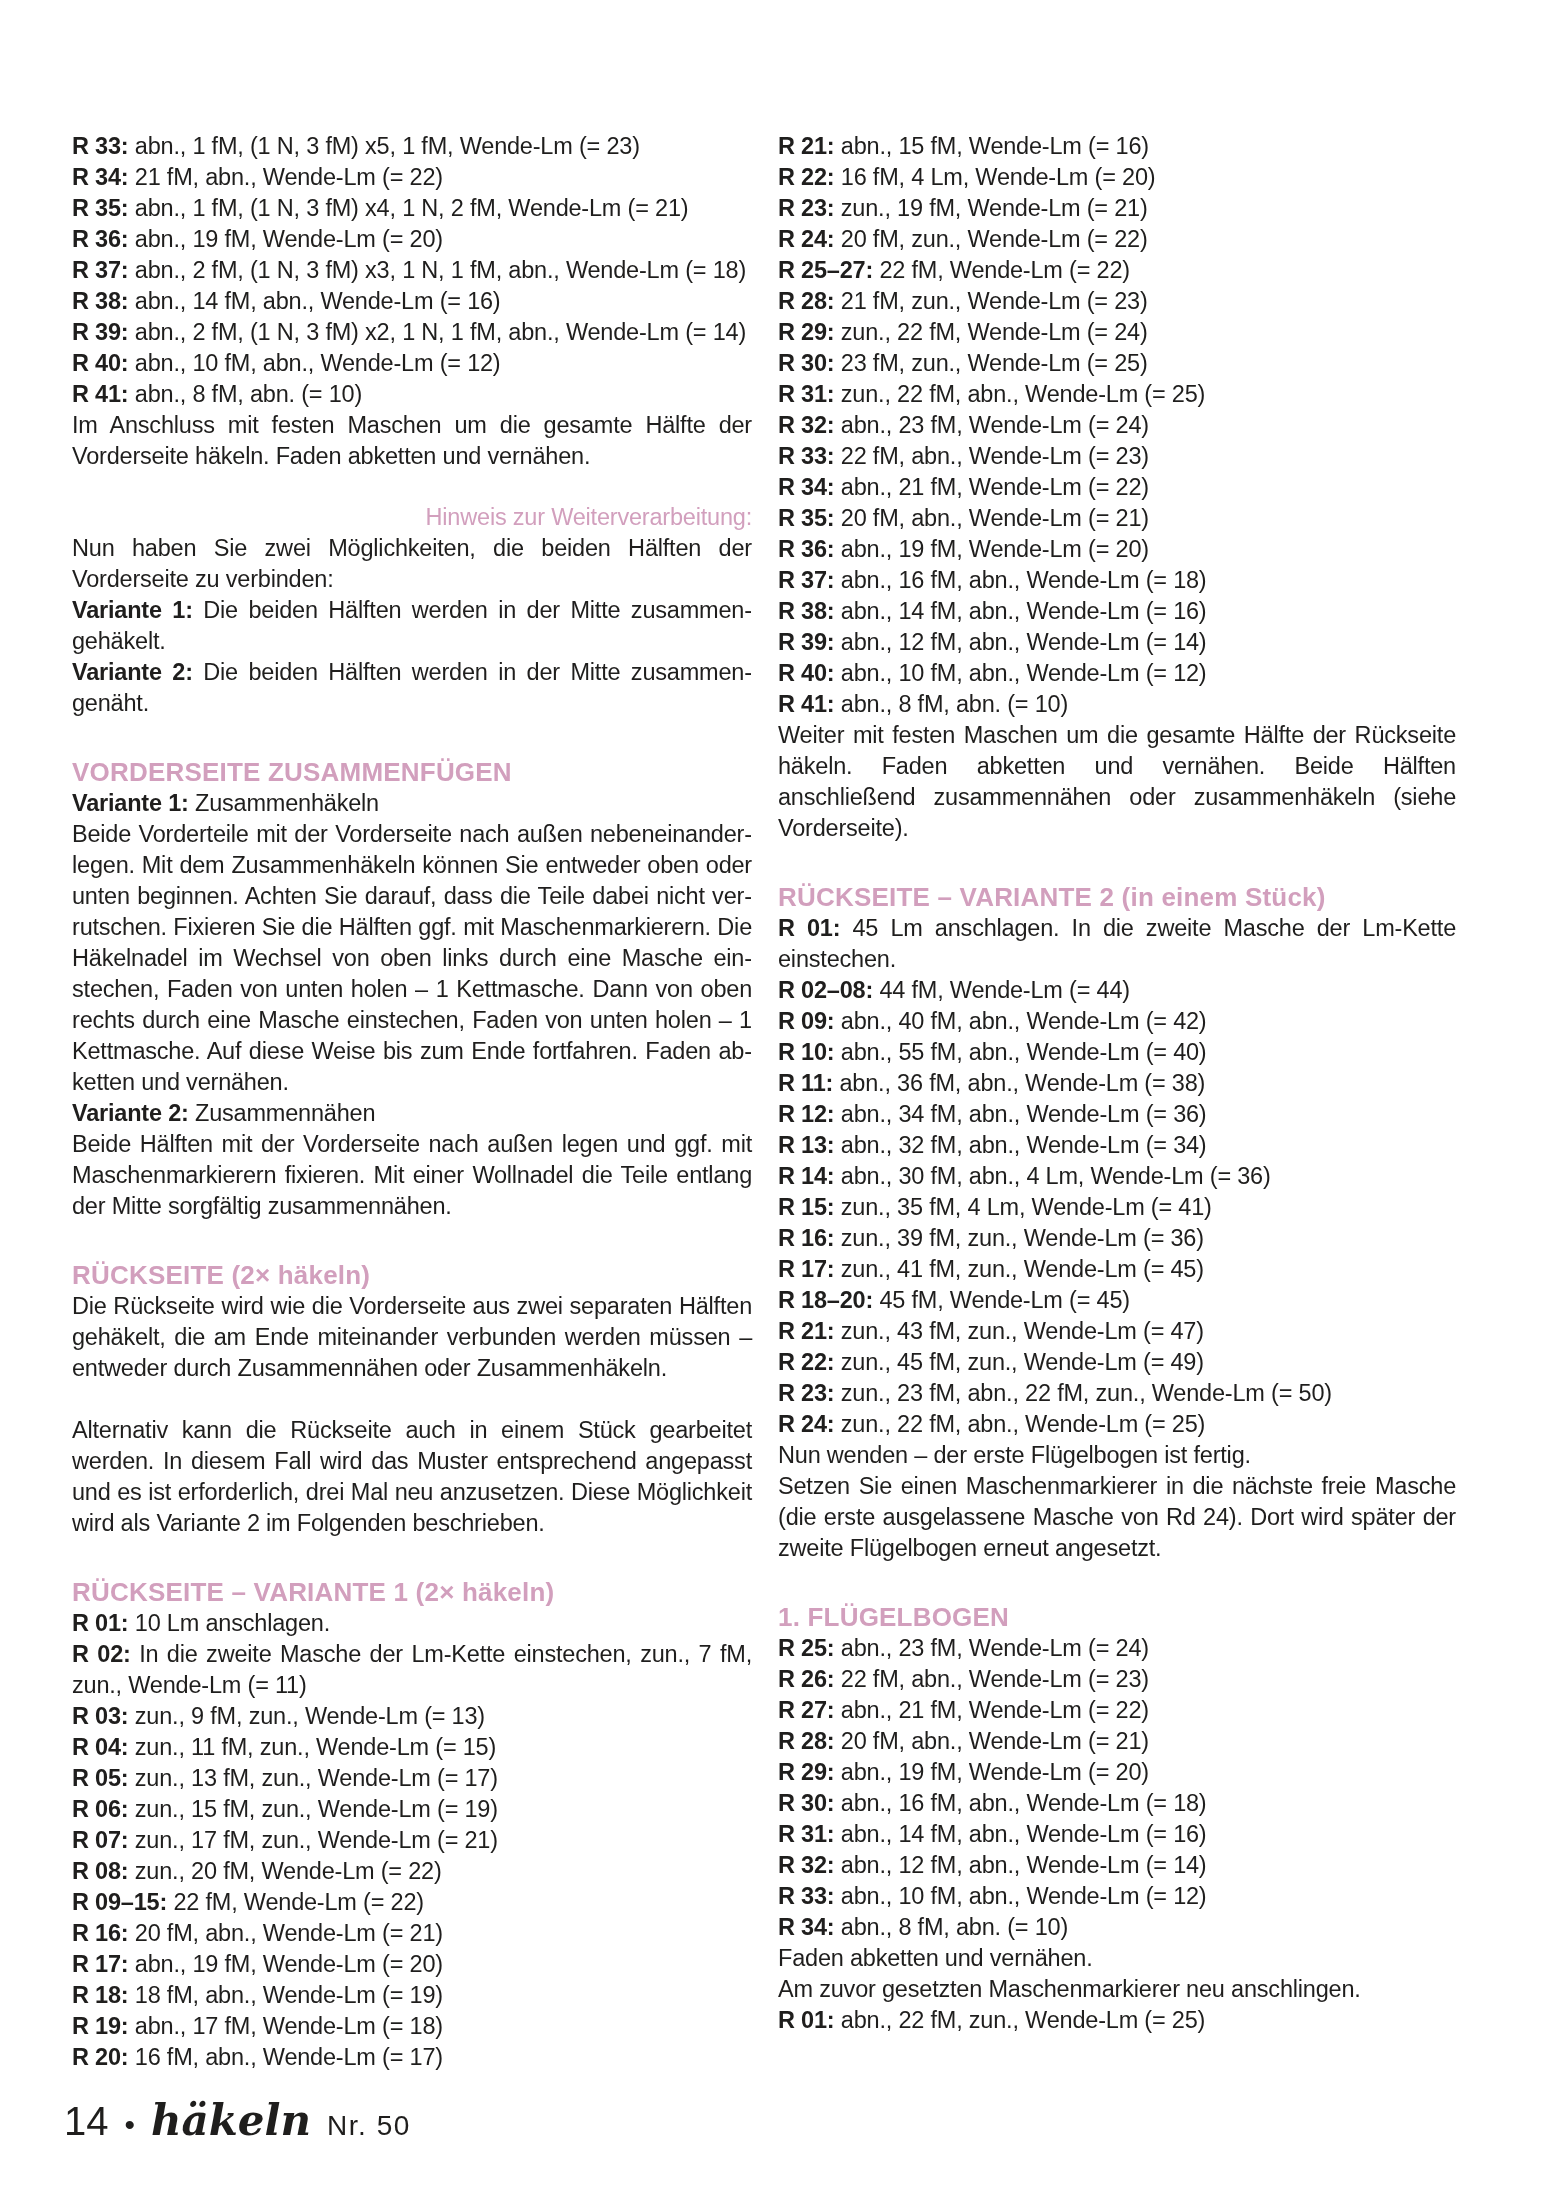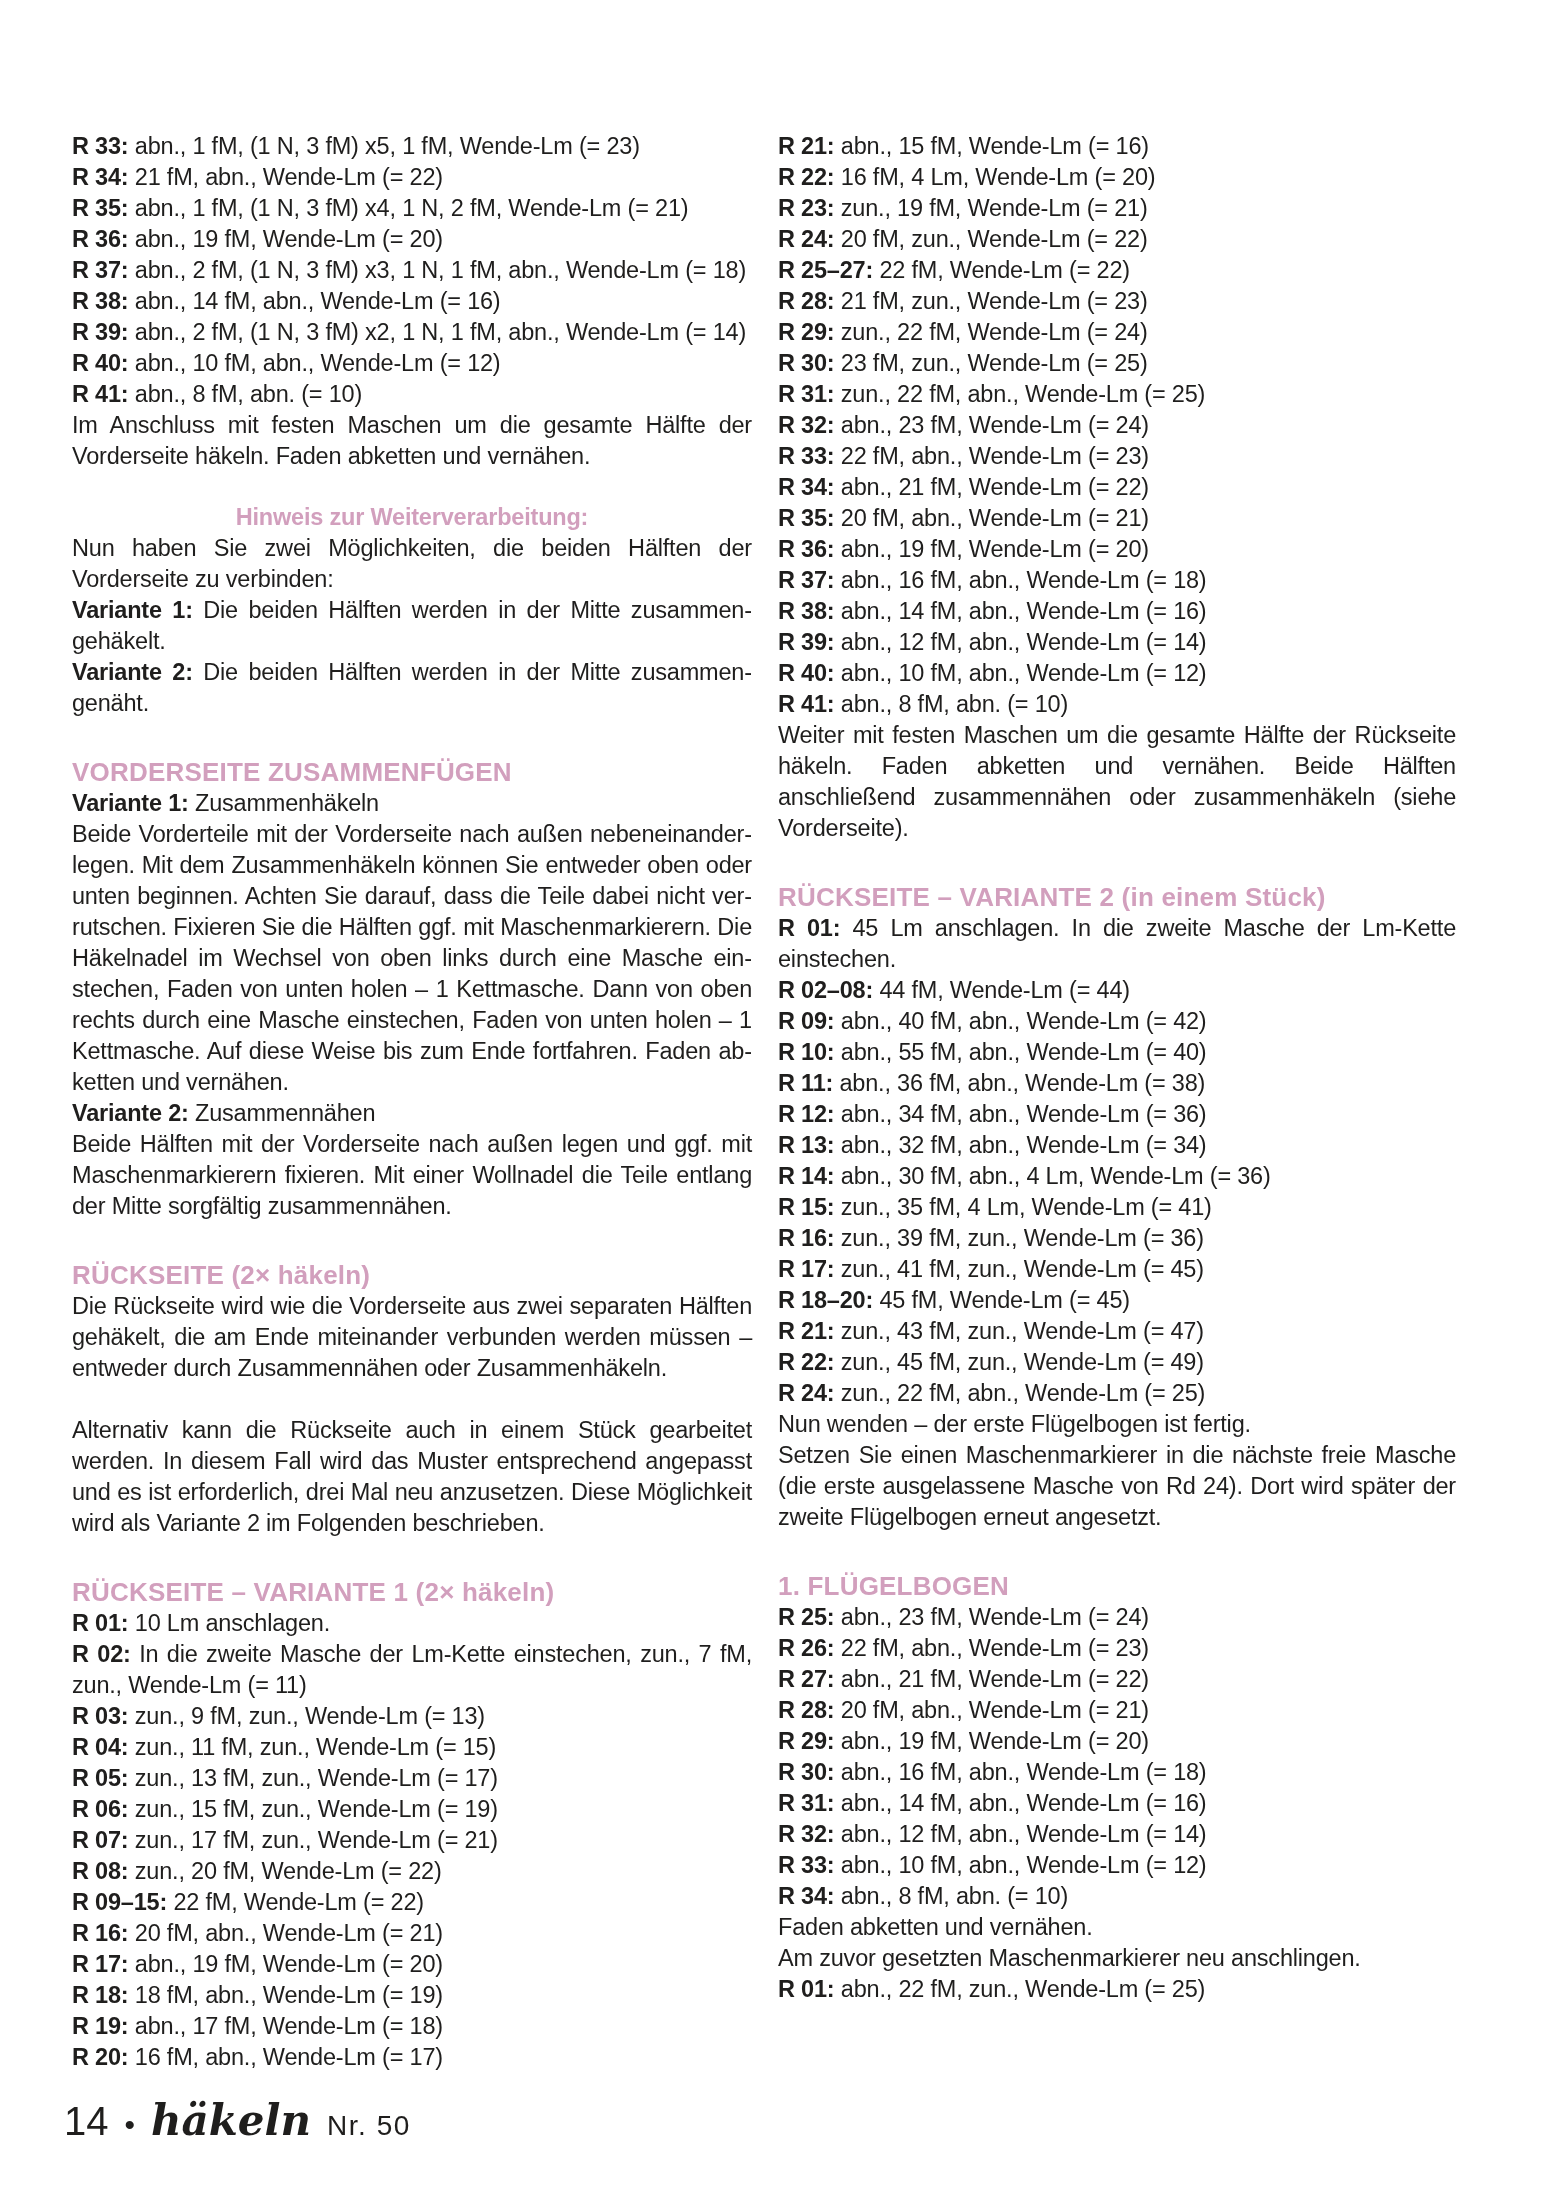--- a/index.html
+++ b/index.html
@@ -43,23 +43,23 @@
     color:var(--accent);
     font-size:26px;
     line-height:31px;
     font-weight:bold;
     letter-spacing:0.2px;
     margin:38px 0 0 0;
     text-align:left;
   }
   .subhead{
     color:var(--accent);
-    font-weight:bold;
+    font-weight:normal;
     margin-top:30px !important;
-    text-align:center;
+    text-align:right;
   }
   .gap-before{ margin-top:31px !important; }
 
   .footer{
     position:absolute;
     left:64px;
     top:2096px;
     display:flex;
     align-items:baseline;
     gap:16px;
@@ -157,20 +157,21 @@
         <p class="row"><span class="lead">R 11: </span><span>abn., 36 fM, abn., Wende-Lm (= 38)</span></p>
         <p class="row"><span class="lead">R 12: </span><span>abn., 34 fM, abn., Wende-Lm (= 36)</span></p>
         <p class="row"><span class="lead">R 13: </span><span>abn., 32 fM, abn., Wende-Lm (= 34)</span></p>
         <p class="row"><span class="lead">R 14: </span><span>abn., 30 fM, abn., 4 Lm, Wende-Lm (= 36)</span></p>
         <p class="row"><span class="lead">R 15: </span><span>zun., 35 fM, 4 Lm, Wende-Lm (= 41)</span></p>
         <p class="row"><span class="lead">R 16: </span><span>zun., 39 fM, zun., Wende-Lm (= 36)</span></p>
         <p class="row"><span class="lead">R 17: </span><span>zun., 41 fM, zun., Wende-Lm (= 45)</span></p>
         <p class="row"><span class="lead">R 18–20: </span><span>45 fM, Wende-Lm (= 45)</span></p>
         <p class="row"><span class="lead">R 21: </span><span>zun., 43 fM, zun., Wende-Lm (= 47)</span></p>
         <p class="row"><span class="lead">R 22: </span><span>zun., 45 fM, zun., Wende-Lm (= 49)</span></p>
+        <p class="row"><span class="lead">R 23: </span><span>zun., 23 fM, abn., 22 fM, zun., Wende-Lm (= 50)</span></p>
         <p class="row"><span class="lead">R 24: </span><span>zun., 22 fM, abn., Wende-Lm (= 25)</span></p>
       </div>
       <p>Nun wenden – der erste Flügelbogen ist fertig.</p>
       <p>Setzen Sie einen Maschenmarkierer in die nächste freie Masche (die erste ausgelassene Masche von Rd 24). Dort wird später der zweite Flügelbogen erneut angesetzt.</p>
       <h2 class="section">1. FLÜGELBOGEN</h2>
       <div class="rows">
         <p class="row"><span class="lead">R 25: </span><span>abn., 23 fM, Wende-Lm (= 24)</span></p>
         <p class="row"><span class="lead">R 26: </span><span>22 fM, abn., Wende-Lm (= 23)</span></p>
         <p class="row"><span class="lead">R 27: </span><span>abn., 21 fM, Wende-Lm (= 22)</span></p>
         <p class="row"><span class="lead">R 28: </span><span>20 fM, abn., Wende-Lm (= 21)</span></p>

